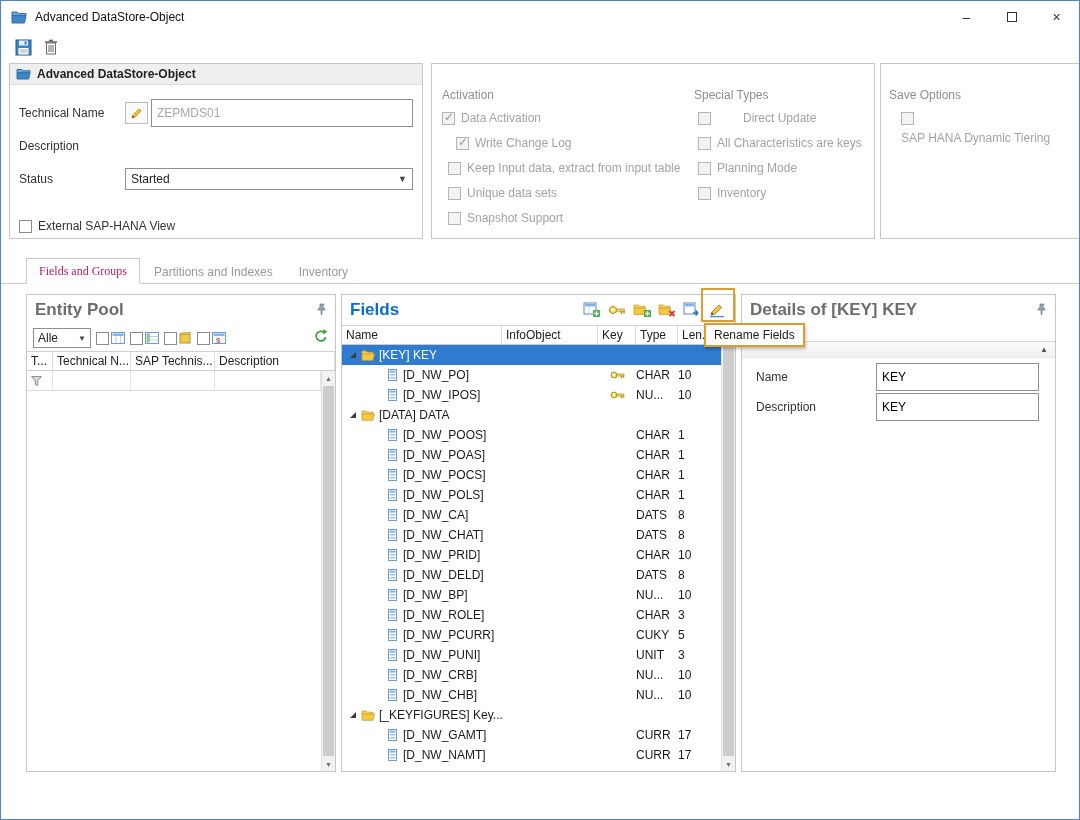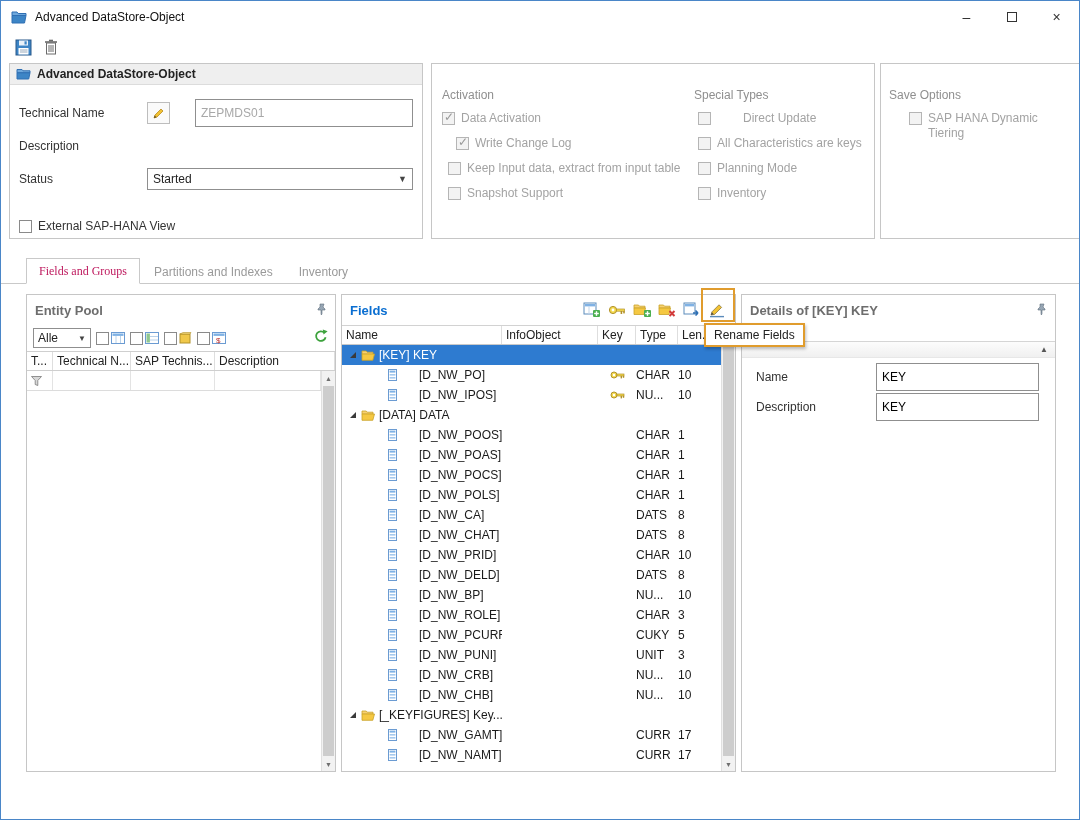--- a/index.html
+++ b/index.html
@@ -18,21 +18,21 @@
   .main-toolbar { height:28px; display:flex; align-items:center; gap:12px; padding-left:14px; }
   .tb-icon { display:inline-flex; align-items:center; justify-content:center; }
 
   
   .config { position:relative; margin-top:2px; height:182px; }
   .groupbox { position:absolute; top:0; height:176px; border:1px solid #c6c6c6; background:#fff; }
   #gb-adso { left:8px; width:414px; }
   #gb-opts { left:430px; width:444px; }
   #gb-save { left:879px; width:208px; }
   .gb-header { height:21px; background:#efefef; border-bottom:1px solid #dcdcdc; display:flex; align-items:center; gap:6px; padding:0 6px; font-weight:bold; }
-  .form-row { display:flex; align-items:center; margin:5px 9px 0 9px; height:28px;gap:22px; }
+  .form-row { display:flex; align-items:center; margin:5px 9px 0 9px; height:28px; }
   .form-row.first { margin-top:14px; }
   .form-label { width:106px; color:#333; }
   .edit-btn { width:23px; height:22px; border:1px solid #bdbdbd; background:#fafafa; display:flex; align-items:center; justify-content:center; margin-right:3px; }
   input.text { height:22px; border:1px solid #8f8f8f; padding:13px 5px; font:12px "Liberation Sans",sans-serif; flex:1; min-width:0; }
   input.gray { color:#a8a8a8; }
   .select { height:22px; border:1px solid #8f8f8f; flex:1; display:flex; align-items:center; padding:0 5px; background:#fff; }
   .select .arrow { margin-left:auto; font-size:9px; color:#444; }
   .cb-row { display:flex; align-items:flex-start; gap:6px; margin-bottom:10px; line-height:15px; }
   .cb { flex:0 0 13px; width:13px; height:13px; border:1px solid #8a8a8a; background:#fff; position:relative; margin-top:1px; }
   .cb.checked::after { content:"\2713"; position:absolute; top:-3px; left:1px; font-size:12px; color:#4a4a4a; }
@@ -52,21 +52,21 @@
   .tab { padding:5px 12px 4px 12px; color:#9a9a9a; cursor:default; }
   .tab.active { border:1px solid #c9c9c9; border-bottom:1px solid #fff; background:#fff; color:#be185d; margin-bottom:-1px;font-family:Liberation Serif, serif; }
 
   
   .panels { position:relative; height:498px; }
   .panel { position:absolute; top:10px; height:478px; border:1px solid #c6c6c6; background:#fff; }
   #entity-panel { left:25px; width:310px; }
   #fields-panel { left:340px; width:395px; }
   #details-panel { left:740px; width:315px; }
   .panel-header { height:30px; display:flex; align-items:center; padding:0 8px; position:relative; }
-  .panel-title { font-weight:bold; font-size:13px; color:#6d6d6d; white-space:nowrap; }
+  .panel-title { font-weight:bold; font-size:17px; color:#6d6d6d; white-space:nowrap; }
   #fields-panel .panel-title { color:#0a6ed1; }
   .pin { margin-left:auto; }
 
   
   .ep-toolbar { height:26px; display:flex; align-items:center; gap:5px; padding:0 6px; }
   .ep-select { width:58px; height:20px; border:1px solid #8f8f8f; display:flex; align-items:center; padding:0 4px; flex:none; }
   .ep-select .arrow { margin-left:auto; font-size:8px; color:#444; }
   .ep-pair { display:flex; align-items:center; gap:2px; }
   .ep-pair .cb { margin-top:0; }
   .ep-refresh { margin-left:auto; }
@@ -89,21 +89,21 @@
   .fc0{width:160px} .fc1{width:96px} .fc2{width:38px} .fc3{width:42px} .fc4{flex:1}
   .frows { width:calc(100% - 14px); }
   .frow { display:flex; align-items:center; height:20px; color:#1a1a1a; }
   .frow .cell { display:flex; align-items:center; overflow:hidden; white-space:nowrap; height:20px; }
   .c-name { width:160px; }
   .c-io { width:96px; }
   .c-key { width:38px; justify-content:center; }
   .c-type { width:42px; }
   .c-len { flex:1; }
   .frow.group .c-name { padding-left:7px; gap:4px; }
-  .frow.field .c-name { padding-left:46px; gap:22px; }
+  .frow.field .c-name { padding-left:46px; gap:6px; }
   .frow.selected { background:#2e7bd0; color:#fff; }
   .ic { display:inline-flex; align-items:center; }
 
   
   .section-bar { margin-top:16px; height:17px; border-top:1px solid #d5d5d5; border-bottom:1px solid #e7e7e7; background:linear-gradient(#fcfcfc,#f0f0f0); display:flex; align-items:center; justify-content:flex-end; padding:0 7px; color:#555; font-size:8px; }
   .det-row { display:flex; align-items:center; margin:8px 16px 0 14px; height:22px; }
   .det-label { width:122px; color:#333; }
   .det-row input.text { width:163px; flex:none; }
 
   
@@ -208,20 +208,24 @@
             <label class="cb-row disabled" style="margin-left: 14px;">
               <span class="cb checked disabled"></span>
               <span class="cb-label">Write Change Log</span>
             </label>
             <label class="cb-row disabled" style="margin-left: 6px;">
               <span class="cb disabled"></span>
               <span class="cb-label">Keep Input data, extract from input table</span>
             </label>
             <label class="cb-row disabled" style="margin-left: 6px;">
               <span class="cb disabled"></span>
+              <span class="cb-label">Unique data sets</span>
+            </label>
+            <label class="cb-row disabled" style="margin-left: 6px;">
+              <span class="cb disabled"></span>
               <span class="cb-label">Snapshot Support</span>
             </label>
           </div>
       </div>
       <div class="opt-col" id="spec-col">
         <div class="opt-title">Special Types</div>
         <div>
             <label class="cb-row disabled" style="margin-left: 4px; gap: 32px;">
               <span class="cb disabled"></span>
               <span class="cb-label">Direct Update</span>
@@ -239,21 +243,21 @@
               <span class="cb-label">Inventory</span>
             </label>
           </div>
       </div>
     </div>
 
     <div class="groupbox" id="gb-save">
       <div id="save-col">
         <div class="opt-title">Save Options</div>
         <div>
-            <label class="cb-row disabled" style="margin-left: 20px;">
+            <label class="cb-row disabled" style="margin-left: 12px; flex-direction: column;">
               <span class="cb disabled"></span>
               <span class="cb-label">SAP HANA Dynamic Tiering</span>
             </label>
           </div>
       </div>
     </div>
   </div>
 
   <div class="tabs">
       <div class="tab active">Fields and Groups</div>

